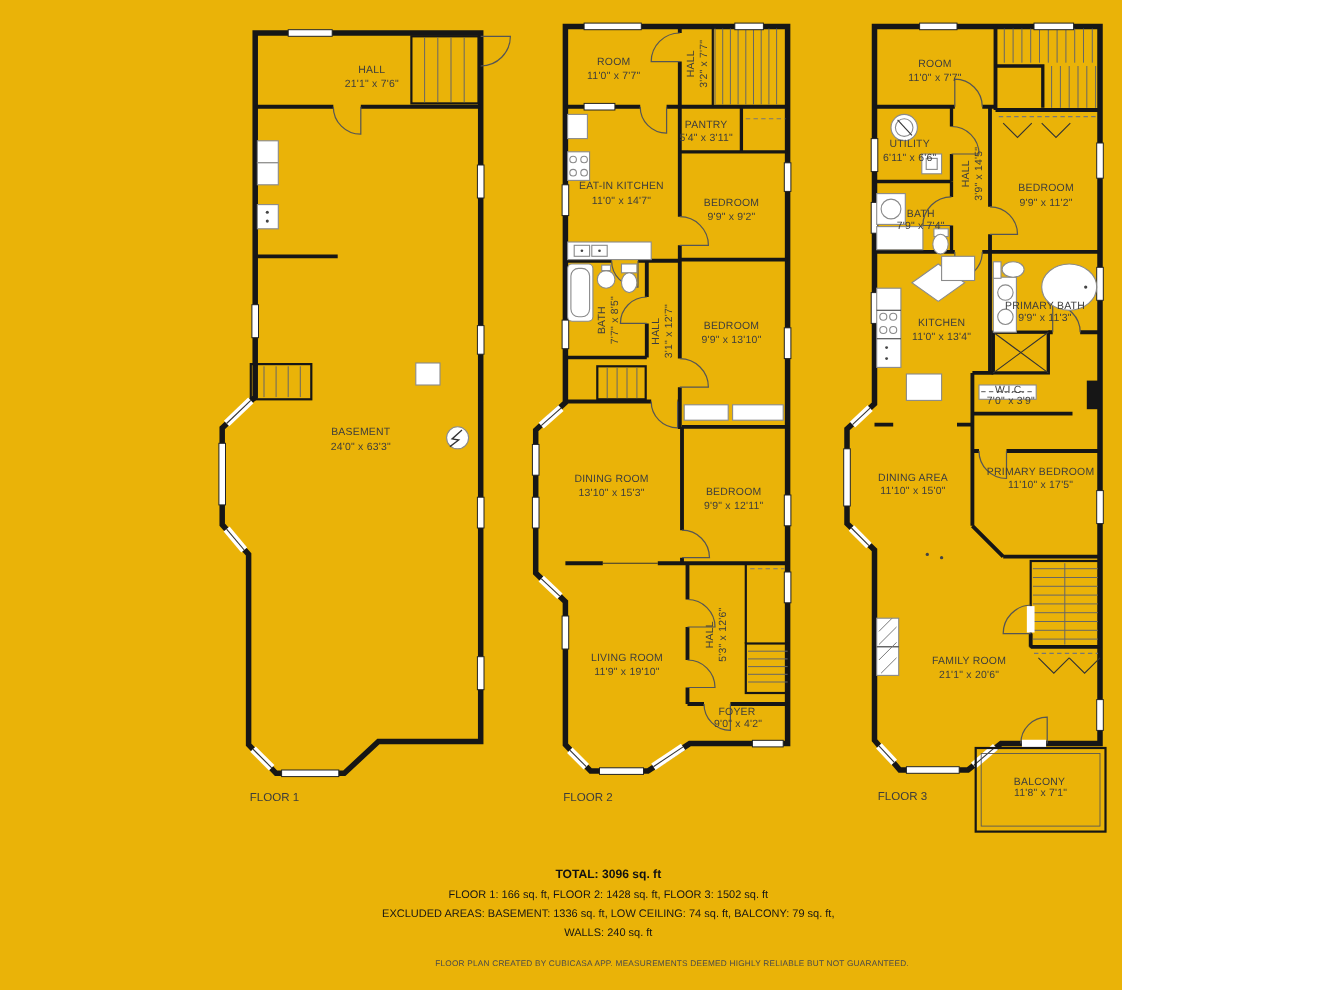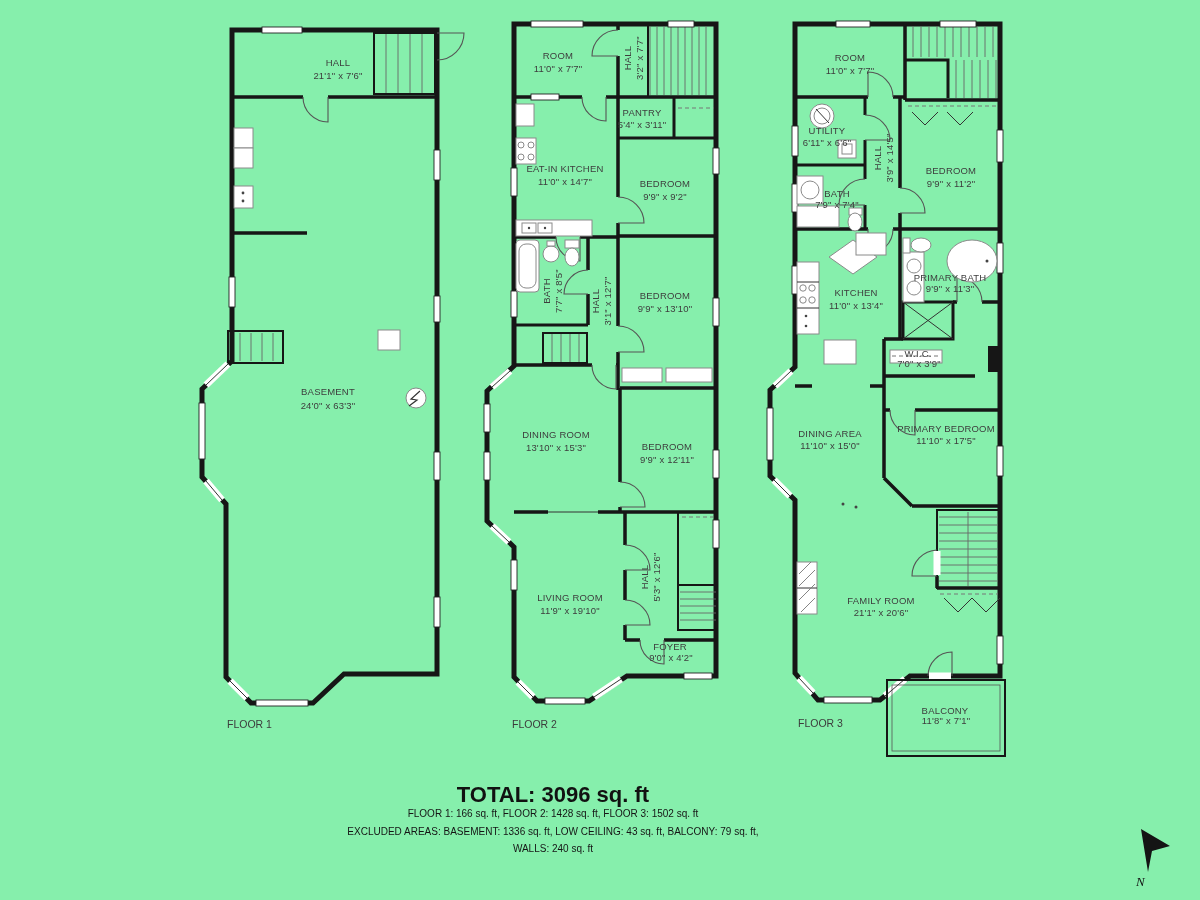--- a/index.html
+++ b/index.html
@@ -1,16 +1,16 @@
 <!DOCTYPE html>
 <html><head>
 <meta charset="utf-8">
 <style>
   html,body{margin:0;padding:0;background:#fff;}
-  .canvas{position:relative;width:1200px;height:900px;background:#86efac;overflow:hidden;
+  .canvas{position:relative;width:1020px;height:900px;background:#eab308;overflow:hidden;
           font-family:"Liberation Sans",sans-serif;}
   svg{position:absolute;left:0;top:0;}
   
   .w5{stroke:#161616;stroke-width:5;fill:none;stroke-linejoin:miter;}
   .w35{stroke:#161616;stroke-width:3.5;fill:none;}
   .w3{stroke:#161616;stroke-width:3;fill:none;}
   .w2{stroke:#161616;stroke-width:2;fill:none;}
   .door{stroke:#555;stroke-width:1.1;fill:none;}
   .win{fill:#fff;stroke:#222;stroke-width:0.9;}
   .winl{stroke:#333;stroke-width:1;fill:none;}
@@ -18,21 +18,21 @@
   .fix{fill:#fff;stroke:#8a8a8a;stroke-width:1;}
   .fixd{fill:#444;}
   .st{stroke:#666;stroke-width:0.9;fill:none;}
   .dash{stroke:#777;stroke-width:1;stroke-dasharray:4 3;fill:none;}
   .hatch{stroke:#777;stroke-width:0.9;fill:none;}
   text.rm{font-size:9.5px;fill:#3d3d3d;text-anchor:middle;letter-spacing:.2px;
           font-family:"Liberation Sans",sans-serif;}
   text.fl{font-size:10.5px;fill:#3c3c3c;text-anchor:start;
           font-family:"Liberation Sans",sans-serif;}
   .summary{position:absolute;left:0;top:785px;width:1106px;text-align:center;color:#111;}
-  .summary .total{font-size:22px;font-weight:bold;line-height:20px;}
+  .summary .total{font-size:11px;font-weight:bold;line-height:20px;}
   .summary .line{font-size:10px;line-height:17.5px;color:#151515;}
   .disclaimer{position:absolute;left:22px;top:871px;width:1178px;text-align:center;
               font-size:7.5px;letter-spacing:.2px;color:#4a4a4a;}
   .compass-n{font-family:"Liberation Serif",serif;font-style:italic;font-size:13px;fill:#111;}
 </style>
 </head>
 <body>
 
 <div class="canvas">
 <svg width="1200" height="900" viewBox="0 0 1200 900">
@@ -339,17 +339,18 @@
 
   <g>
     <polygon points="1141,829 1170,846 1152,851 1148,872" fill="#141414"></polygon>
     <text class="compass-n" x="1136" y="886">N</text>
   </g>
 </svg>
 
 <div class="summary">
   <div class="total">TOTAL: 3096 sq. ft</div>
   <div class="line">FLOOR 1: 166 sq. ft, FLOOR 2: 1428 sq. ft, FLOOR 3: 1502 sq. ft</div>
-  <div class="line">EXCLUDED AREAS: BASEMENT: 1336 sq. ft, LOW CEILING: 43 sq. ft, BALCONY: 79 sq. ft,</div>
+  <div class="line">EXCLUDED AREAS: BASEMENT: 1336 sq. ft, LOW CEILING: 74 sq. ft, BALCONY: 79 sq. ft,</div>
   <div class="line">WALLS: 240 sq. ft</div>
 </div>
 
+<div class="disclaimer">FLOOR PLAN CREATED BY CUBICASA APP. MEASUREMENTS DEEMED HIGHLY RELIABLE BUT NOT GUARANTEED.</div>
 </div>
 
 </body></html>

